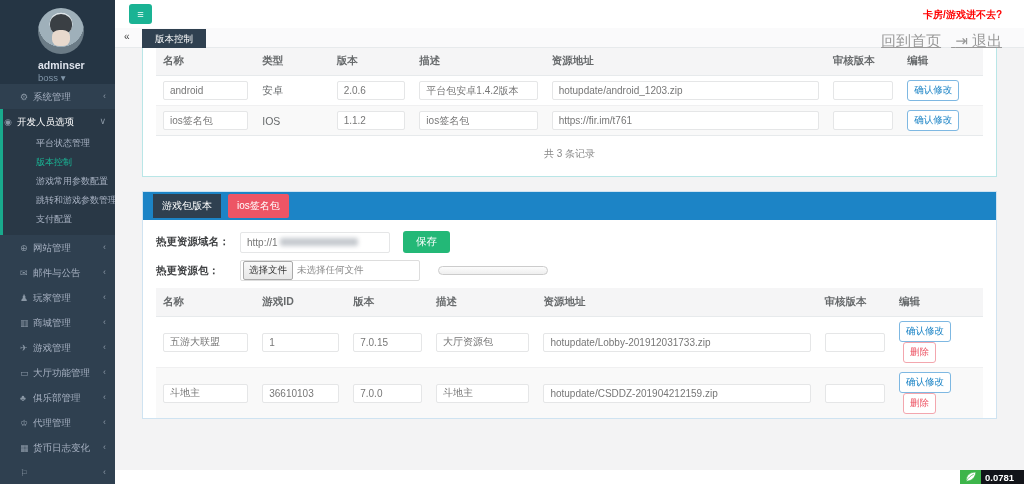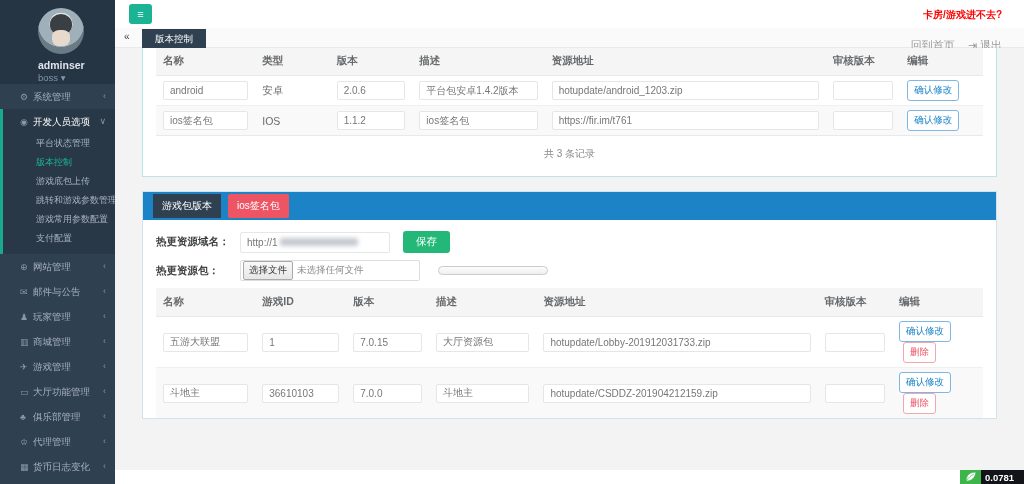--- a/index.html
+++ b/index.html
@@ -18,39 +18,39 @@
     background:#3a3f44; border-radius:50% 50% 40% 40%; }
   .avatar:after { content:""; position:absolute; left:14px; top:22px; width:18px; height:16px;
     background:#e8d9cd; border-radius:40%; }
   .uname { color:#dfe4ed; font-size:10.5px; font-weight:bold; margin:5px 0 1px 38px; }
   .urole { color:#8095a8; font-size:9.5px; margin-left:38px; }
   .nav-item { position:relative; height:25px; line-height:25px; color:#a7b1c2;
     font-size:9.5px; padding-left:20px; white-space:nowrap; cursor:pointer; }
   .nav-item .mi { display:inline-block; width:13px; font-size:9px; color:#8a97a5; }
   .nav-item .chev { position:absolute; right:9px; top:0; font-size:9px; color:#8a97a5; }
   .nav-block.active { background:#293846; border-left:3px solid #19aa8d; }
-  .nav-block.active .nav-item { padding-left:17px; color:#ffffff; }
+  .nav-block.active .nav-item { padding-left:1px; color:#ffffff; }
   .nav-sub { height:19px; line-height:19px; font-size:9px; color:#a7b1c2;
     padding-left:33px; white-space:nowrap; cursor:pointer; }
   .nav-sub.active { color:#1ab394; }
   .nav-block.active .pad-bottom { height:6px; }
 
   
   #topbar { position:absolute; left:115px; top:0; right:0; height:28px; background:#fff; }
   #menu-toggle { position:absolute; left:14px; top:4px; width:23px; height:20px;
     background:#1ab394; color:#fff; border:none; border-radius:3px; font-size:11px;
     line-height:18px; cursor:pointer; }
   #alert-link { position:absolute; right:22px; top:8px; color:#ff0000; font-size:10px;
     font-weight:bold; cursor:pointer; white-space:nowrap; }
   #tabbar { position:absolute; left:115px; top:28px; right:0; height:20px;
     background:#fafafb; border-bottom:1px solid #e7eaec; }
   #collapse-tabs { position:absolute; left:9px; top:3px; color:#444; font-size:10px; cursor:pointer; }
   .tab-active { position:absolute; left:27px; top:1px; height:19px; line-height:19px;
     background:#2f4050; color:#fff; font-size:9.5px; padding:0 13px; cursor:pointer; }
-  .tab-links { position:absolute; right:2px; top:10px; font-size:11px; color:#999; white-space:nowrap;text-decoration:underline; }
+  .tab-links { position:absolute; right:2px; top:4px; font-size:15px; color:#999; white-space:nowrap;text-decoration:underline; }
   .tab-links span { margin-right:10px; cursor:pointer; }
 
   
   #content { position:absolute; left:115px; top:48px; right:0; bottom:14px;
     background:#f3f3f4; overflow:hidden; padding:0 27px; }
 
   .panel1 { margin-top:-13px; background:#fff; border:1px solid #b9e6e7; }
   .panel1-head { background:#23c6c8; height:26px; line-height:26px; padding:0 12px;
     color:#20525b; font-size:10.5px; }
   .panel-body { padding:11px 13px 0; }
@@ -114,23 +114,22 @@
       <div class="urole"><span>boss</span> <span>▾</span></div>
     </div>
     <div id="side-menu">
         <div class="nav-block">
           <div class="nav-item"><span class="mi">⚙</span><span>系统管理</span><span class="chev">‹</span></div>
         </div>
         <div class="nav-block active">
           <div class="nav-item"><span class="mi">◉</span><span>开发人员选项</span><span class="chev">∨</span></div>
           <div class="nav-sub">平台状态管理</div>
           <div class="nav-sub active">版本控制</div>
-          <div class="nav-sub">游戏底包上传</div>
+          <div class="nav-sub">游戏常用参数配置</div>
           <div class="nav-sub">跳转和游戏参数管理</div>
-          <div class="nav-sub">游戏常用参数配置</div>
           <div class="nav-sub">支付配置</div>
           <div class="pad-bottom"></div>
         </div>
         <div class="nav-block">
           <div class="nav-item"><span class="mi">⊕</span><span>网站管理</span><span class="chev">‹</span></div>
         </div>
         <div class="nav-block">
           <div class="nav-item"><span class="mi">✉</span><span>邮件与公告</span><span class="chev">‹</span></div>
         </div>
         <div class="nav-block">

